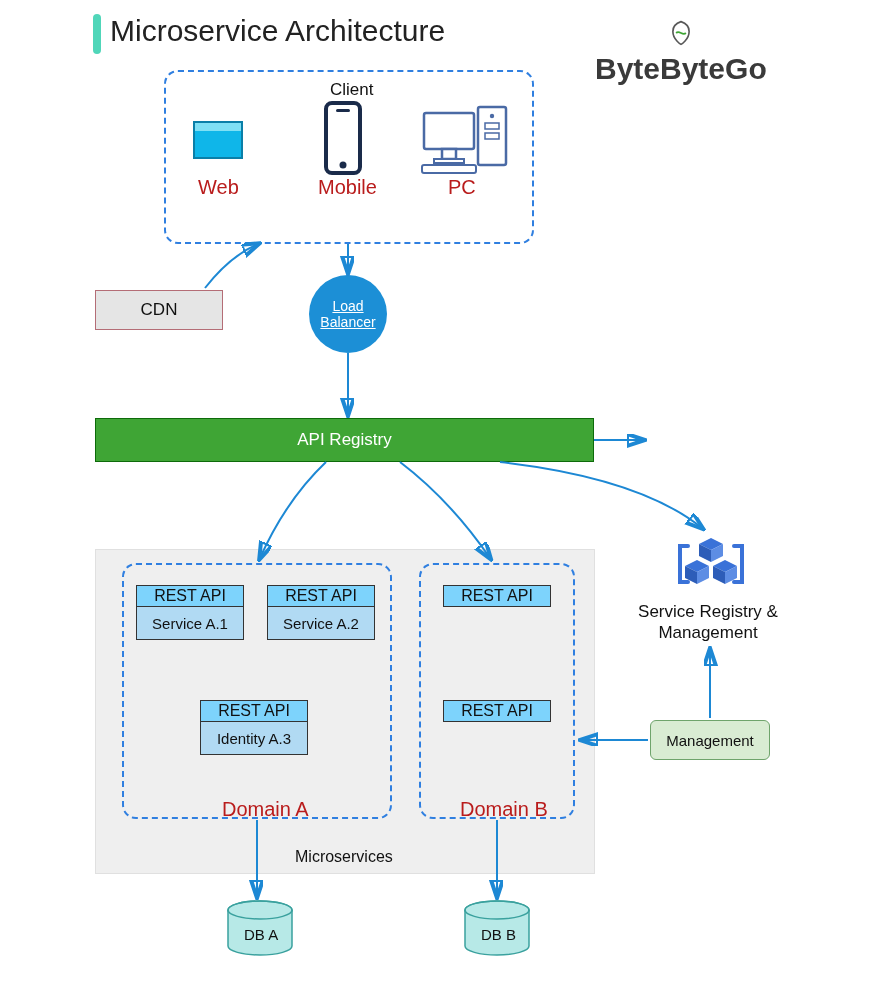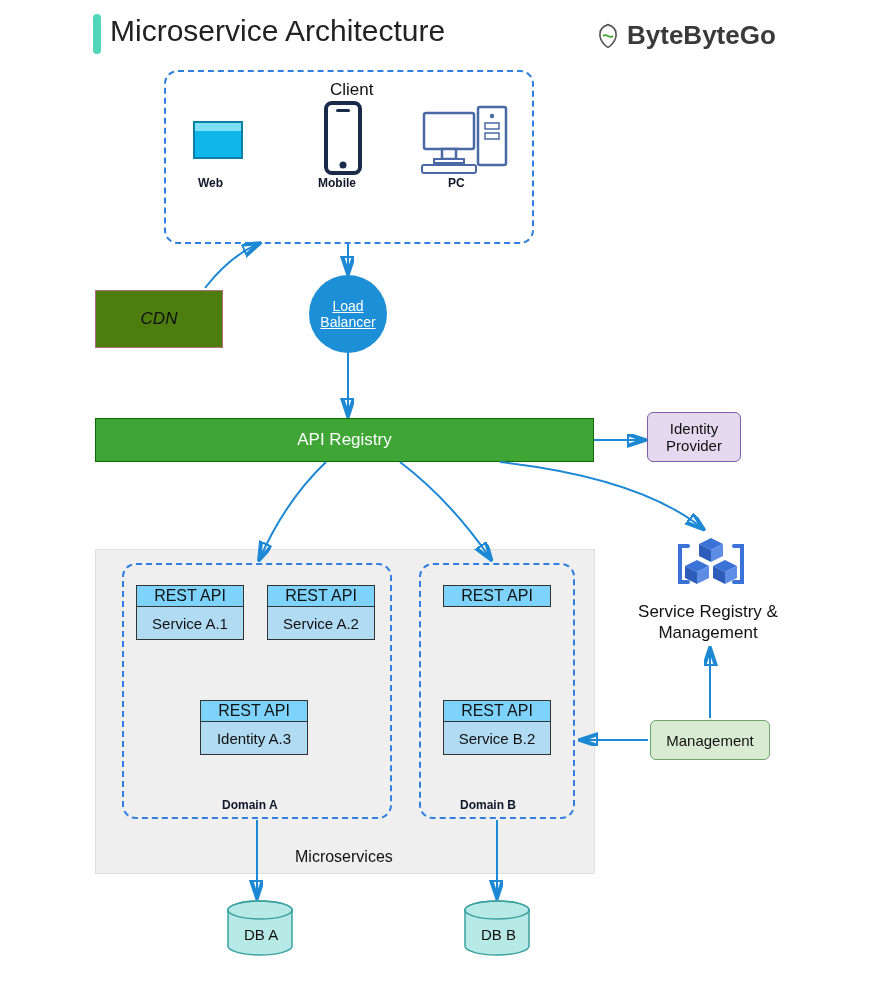--- a/index.html
+++ b/index.html
@@ -10,36 +10,36 @@
     color:#111;
   }
   .canvas { position:relative; width:876px; height:984px;padding-left:20px; }
   .abs { position:absolute; box-sizing:border-box; }
 
   
   .title-bar { left:93px; top:14px; width:8px; height:40px; background:#50d6b9; border-radius:4px; }
   .title { left:110px; top:14px; font-size:30px; font-weight:500; color:#222; }
 
   
-  .brand { left:595px; top:20px; display:flex; align-items:center; gap:6px; color:#3a3a3a; font-size:26px; font-weight:600; }
+  .brand { left:595px; top:20px; display:flex; align-items:center; gap:6px; color:#3a3a3a; font-size:30px; font-weight:600;flex-direction:column; }
   .brand-svg { width:26px; height:26px; }
 
   
   .dashed-box { border:2px dashed #2f7fe0; border-radius:14px; background:transparent; }
   .solid-border { border:1px solid #333; }
 
   
   .client-box { left:164px; top:70px; width:370px; height:174px; }
   .client-label { font-size:17px; color:#111; }
 
   
-  .lbl { font-size:12px; color:#0f172a;font-weight:bold; }
-
-  
-  .cdn { left:95px; top:290px; width:128px; height:58px; background:#4d7c0f; border:1px solid #b46d76; display:flex; align-items:center; justify-content:center; font-size:17px;font-style:italic; }
+  .lbl { font-size:20px; color:#b91c1c; }
+
+  
+  .cdn { left:95px; top:290px; width:128px; height:40px; background:#e5e5e5; border:1px solid #b46d76; display:flex; align-items:center; justify-content:center; font-size:17px; }
 
   
   .lb { left:309px; top:275px; width:78px; height:78px; border-radius:50%; background:#1c8fd6; color:#fff; display:flex; align-items:center; justify-content:center; text-align:center; font-size:14px; line-height:1.15;text-decoration:underline; }
 
   
   .api { left:95px; top:418px; width:499px; height:44px; background:#3fa535; color:#fff; display:flex; align-items:center; justify-content:center; font-size:17px; }
 
   
   .idp { left:647px; top:412px; width:94px; height:50px; background:#e4d9ef; border:1px solid #7e5ea6; border-radius:6px; display:flex; align-items:center; justify-content:center; text-align:center; font-size:15px; line-height:1.15; }
 
@@ -132,26 +132,20 @@
     </div>
 
   <div class="abs lb">
       <span>Load Balancer</span>
     </div>
 
   <div class="abs api solid-border" style="border-color:#0d6b0a;">
       <span>API Registry</span>
     </div>
 
-  <div class="abs idp">
-    <div>
-      <div>Identity</div>
-      <div>Provider</div>
-    </div>
-  </div>
 
   <div class="abs ms-area"></div>
   <div class="abs ms-label" style="left:295px; top:848px;">Microservices</div>
 
   <div class="abs domain-box domainA"></div>
   <div class="abs lbl" style="left:222px; top:798px;">Domain A</div>
 
   <div class="abs domain-box domainB"></div>
   <div class="abs lbl" style="left:460px; top:798px;">Domain B</div>
 
@@ -166,21 +160,20 @@
   <div class="abs svc" style="left:200px; top:700px;">
     <div class="hdr">REST API</div>
     <div class="body">Identity A.3</div>
   </div>
 
   <div class="abs svc" style="left:443px; top:585px;">
     <div class="hdr">REST API</div>
   </div>
   <div class="abs svc" style="left:443px; top:700px;">
     <div class="hdr">REST API</div>
-    <div class="body">Service B.2</div>
   </div>
 
   <div class="abs db" style="left:223px; top:900px;">
     <svg viewBox="0 0 74 58">
       <ellipse cx="37" cy="10" rx="32" ry="9" fill="#b7e9e7" stroke="#3aa19e" stroke-width="1.5"></ellipse>
       <path d="M5 10 V46 A32 9 0 0 0 69 46 V10" fill="#b7e9e7" stroke="#3aa19e" stroke-width="1.5"></path>
       <ellipse cx="37" cy="10" rx="32" ry="9" fill="none" stroke="#3aa19e" stroke-width="1.5"></ellipse>
     </svg>
   </div>
   <div class="abs db-label" style="left:244px; top:926px;">DB A</div>

